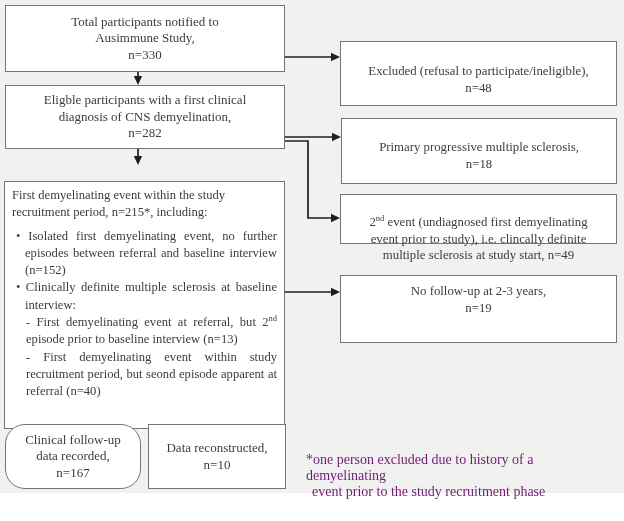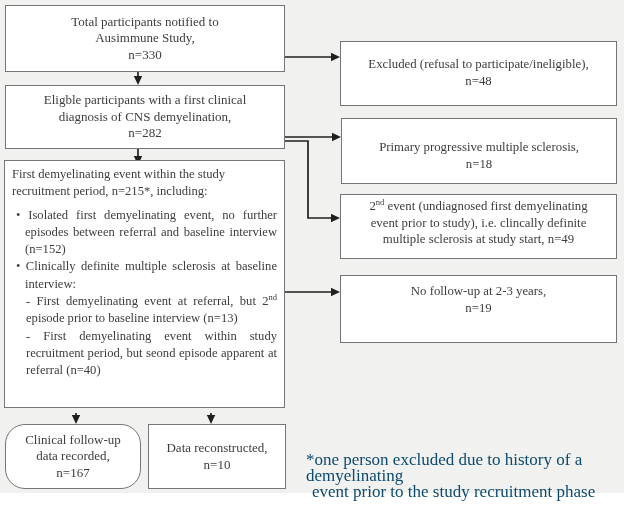--- a/index.html
+++ b/index.html
@@ -29,44 +29,44 @@
     flex-direction: column;
     justify-content: center;
     text-align: center;
   }
   .topbox { text-align: center; }
   .bline { font-size: 13px; line-height: 16.5px; white-space: nowrap; }
   .rline { font-size: 12.8px; line-height: 16.5px; white-space: nowrap; }
 
   .box-a { left: 5px;   top: 5px;   width: 280px; height: 67px; }
   .box-b { left: 5px;   top: 85px;  width: 280px; height: 64px; }
-  .box-c { left: 4px;   top: 160px; width: 281px; height: 248px; padding: 5px 7px; }
+  .box-c { left: 4px;   top: 181px; width: 281px; height: 248px; padding: 5px 7px; }
   .box-d { left: 5px;   top: 424px; width: 136px; height: 65px; border-radius: 20px; }
   .box-e { left: 148px; top: 424px; width: 138px; height: 65px; }
-  .box-r1 { left: 340px; top: 41px;  width: 277px; height: 65px; padding-top: 14px; }
+  .box-r1 { left: 340px; top: 41px;  width: 277px; height: 65px; padding-top: 21px; }
   .box-r2 { left: 341px; top: 118px; width: 276px; height: 66px; padding-top: 20px; }
-  .box-r3 { left: 340px; top: 194px; width: 277px; height: 65px; padding-top: 3px; font-family: Liberation Serif, serif; }
+  .box-r3 { left: 340px; top: 194px; width: 277px; height: 50px; padding-top: 19px; font-family: Liberation Serif, serif; }
   .box-r4 { left: 340px; top: 275px; width: 277px; height: 68px; padding-top: 7px; }
 
   .box-c p { margin: 0; font-size: 12.6px; line-height: 17.3px; }
   .box-c .hdr { text-align: left; margin-bottom: 6px; }
   .box-c .bullet { padding-left: 13px; text-indent: -9px; text-align: justify; }
   .box-c .sub { padding-left: 14px; text-align: justify; }
 
   sup { font-size: 8.5px; vertical-align: super; line-height: 0; }
 
   .connectors { position: absolute; left: 0; top: 0; pointer-events: none; }
 
   .footnote {
     position: absolute;
     left: 306px; top: 452px;
     width: 310px;
-    font-size: 17px;
+    font-size: 14px;
     line-height: 16px;
-    color: #0c4a6e;
+    color: #701a75;
   }
   .footnote .fl2 { padding-left: 6px; }
 </style>
 </head>
 <body>
 
 <div class="canvas">
   <div class="panel"></div>
 
   <svg class="connectors" width="624" height="521" viewBox="0 0 624 521">

